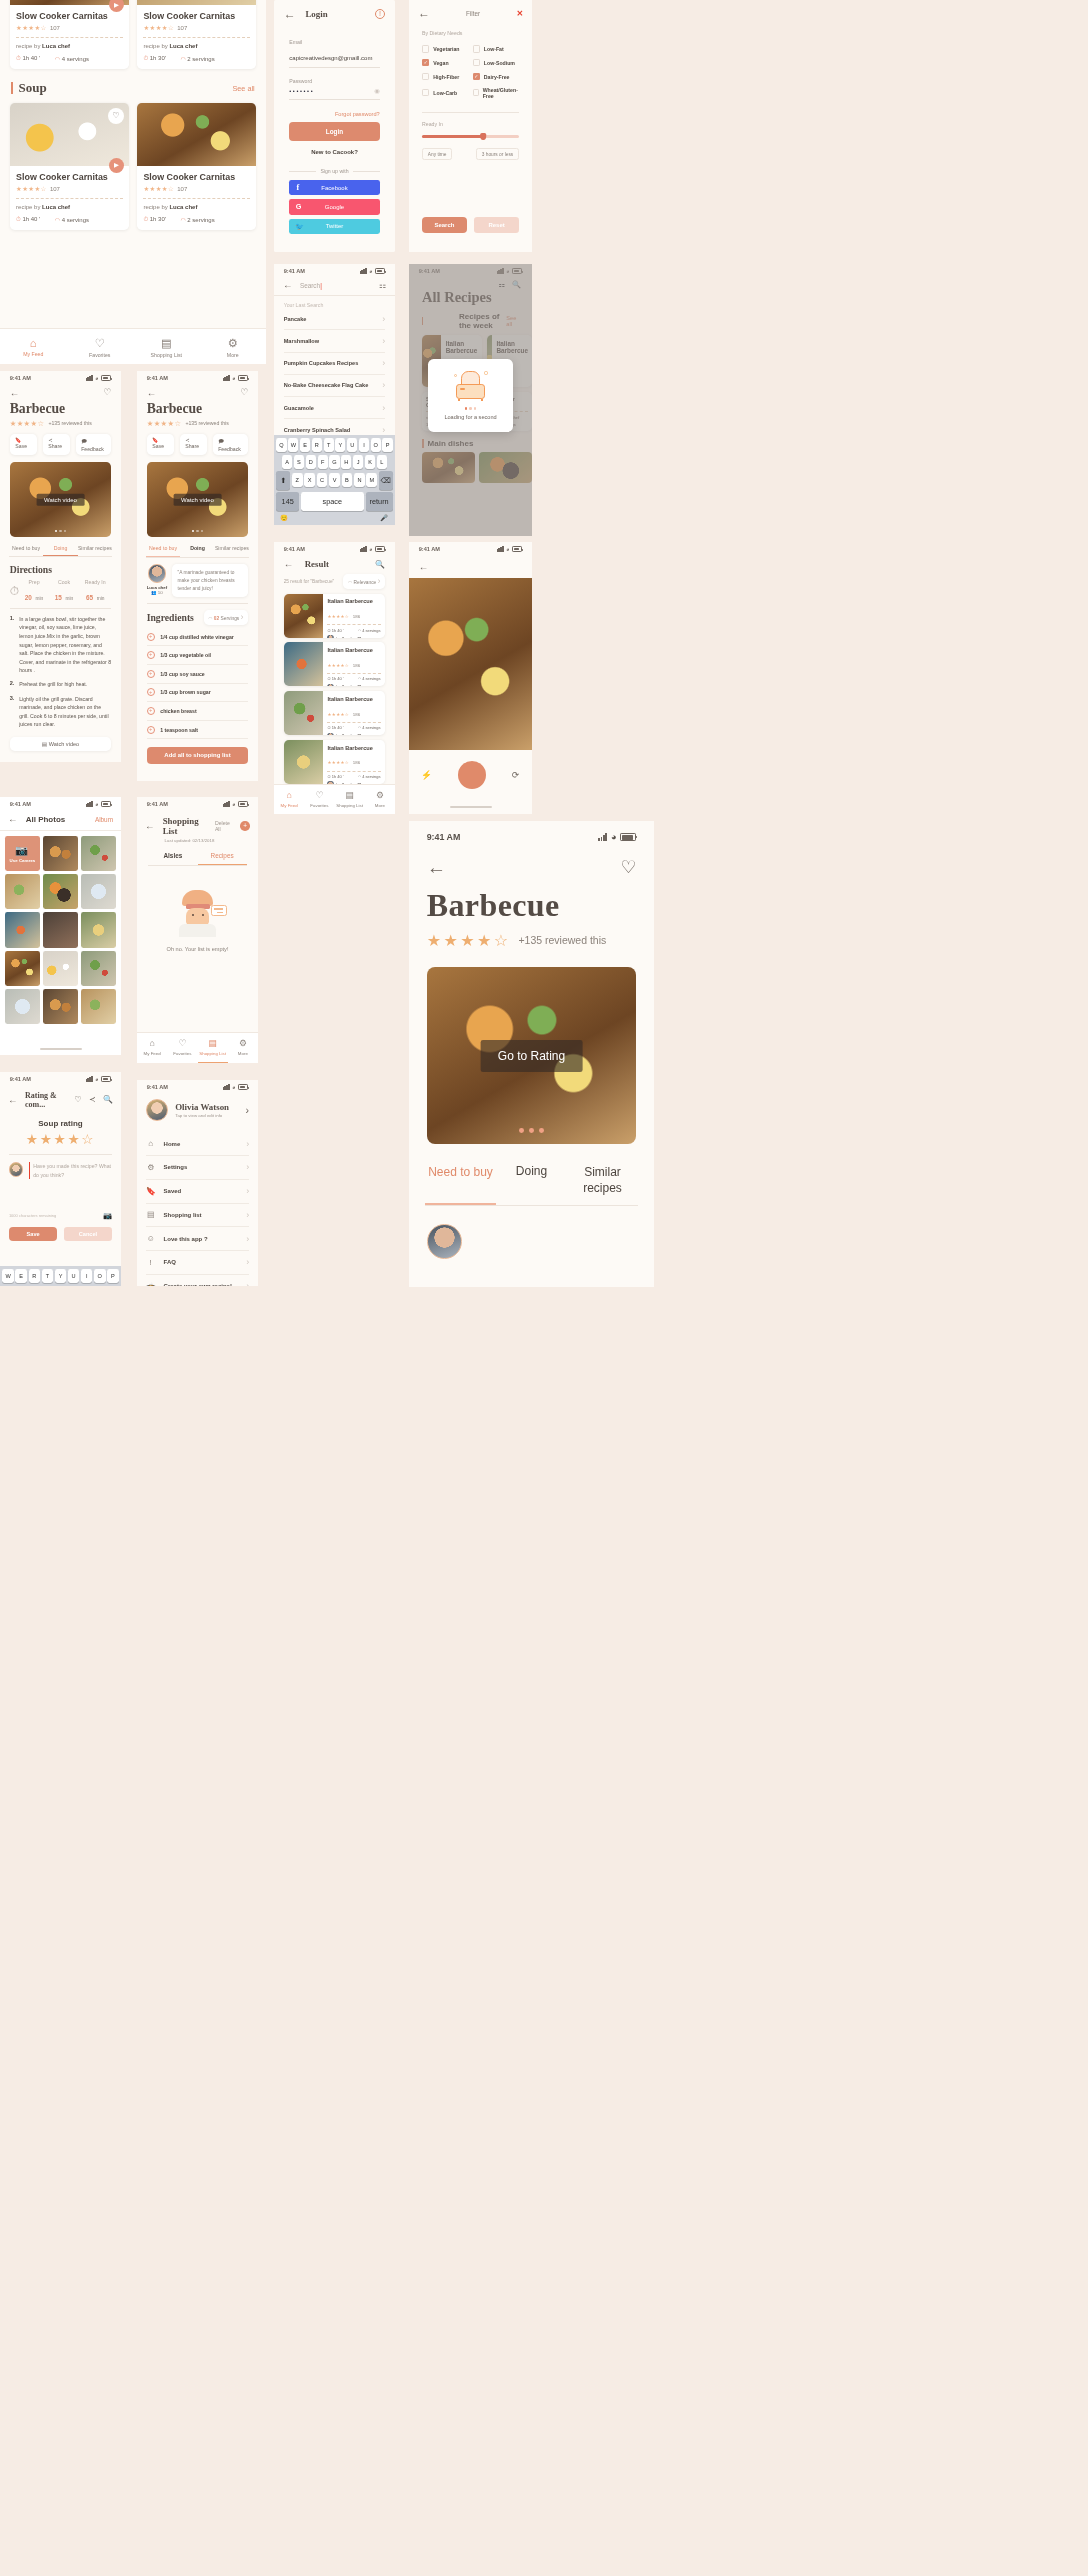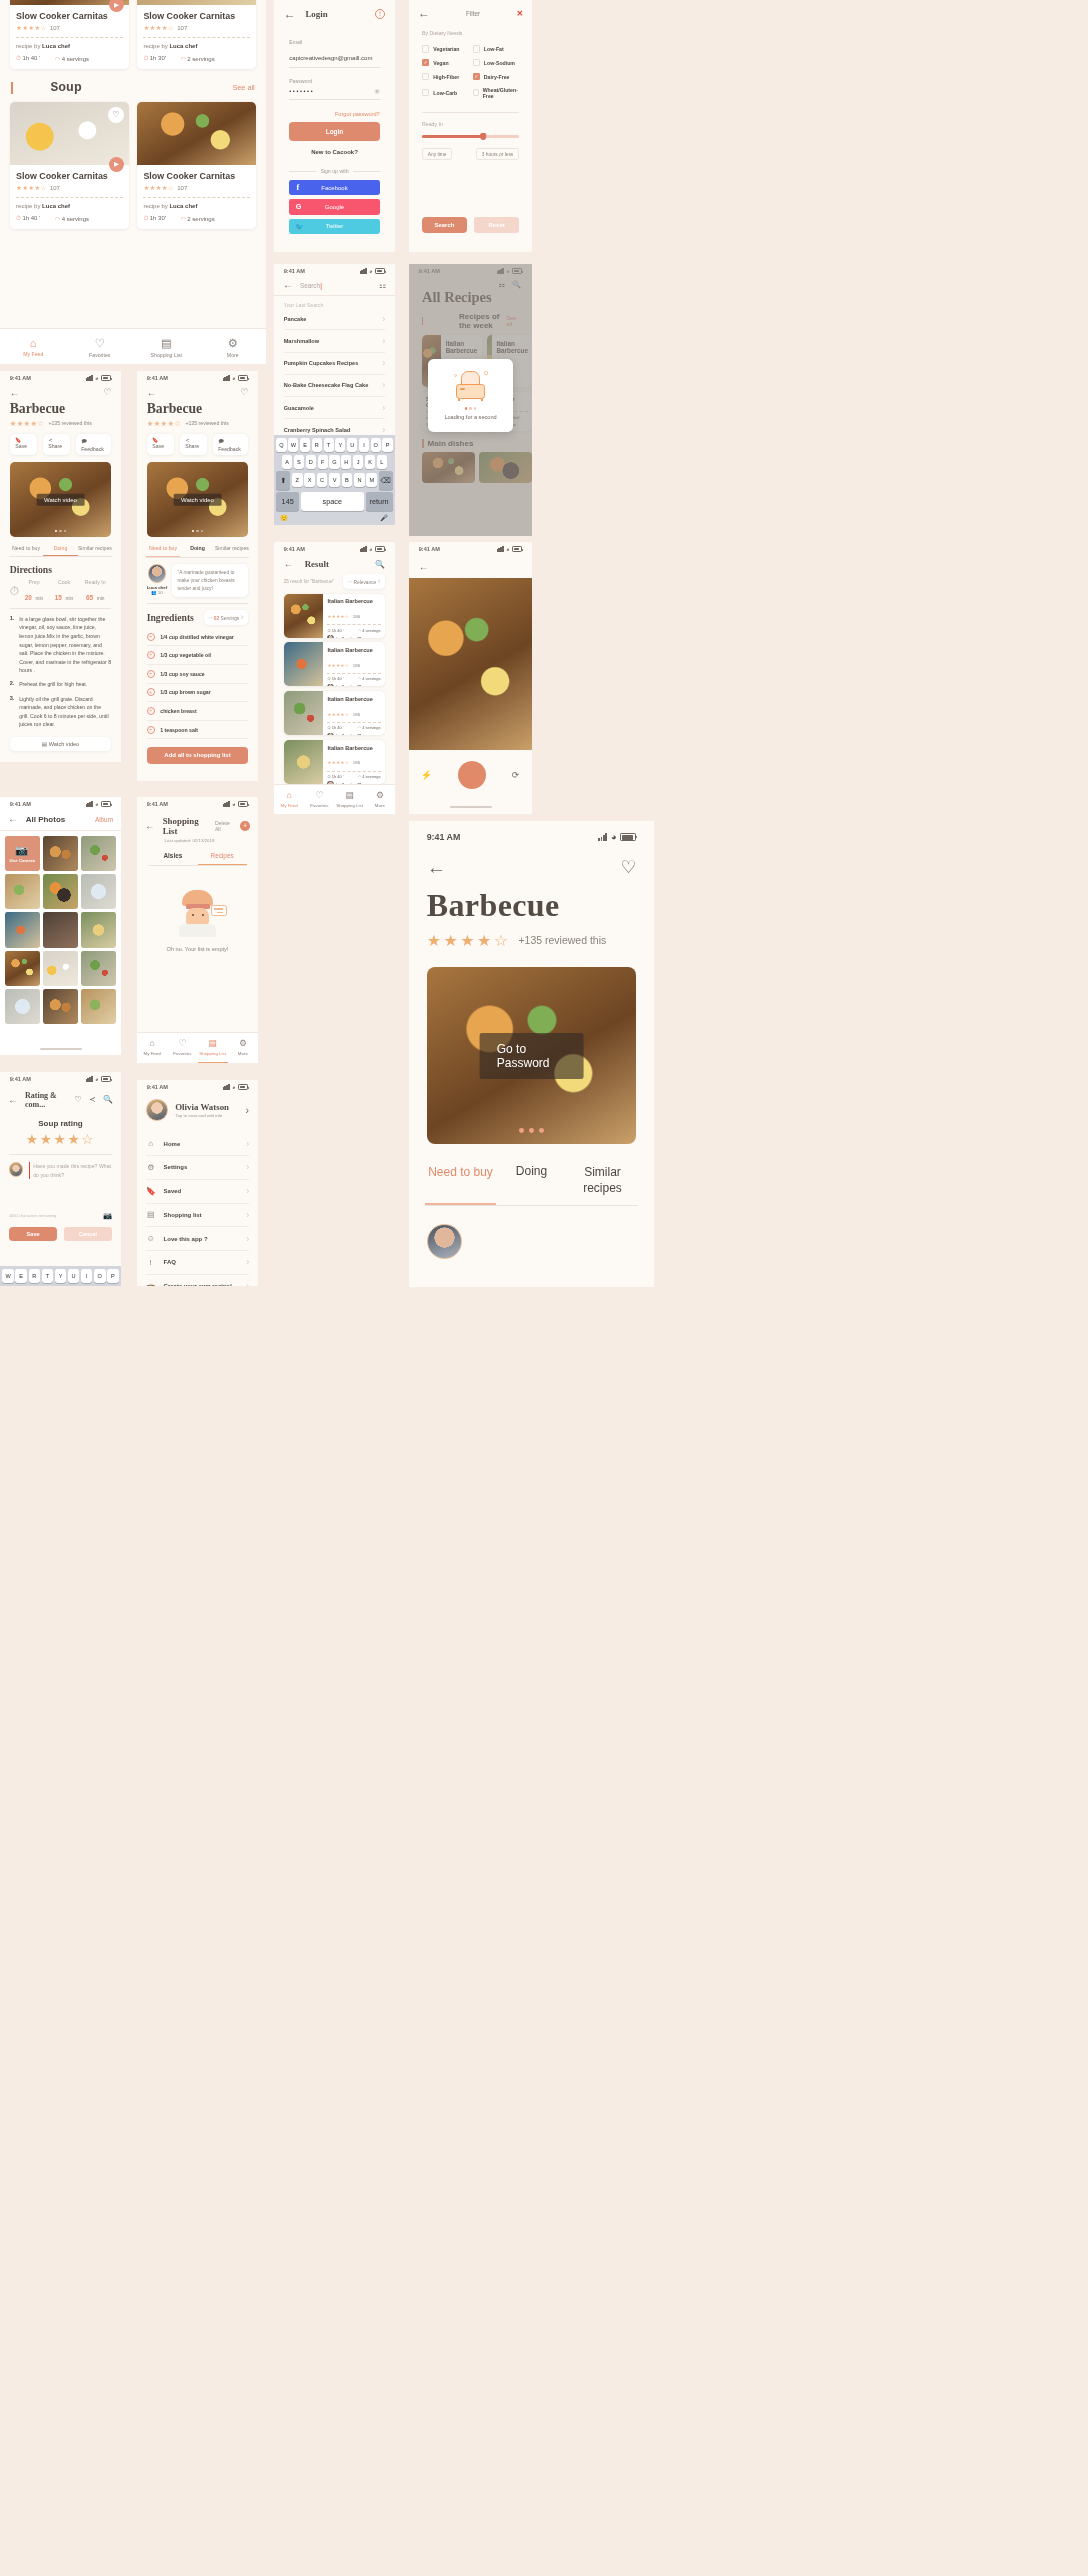--- a/index.html
+++ b/index.html
@@ -123,21 +123,21 @@
           <span><span style="color:#e6927a;">⏱</span> <span>1h 30'</span></span>
           <span><span style="color:#e6927a;">◠</span> <span>2 servings</span></span>
         </div>
       </div>
     </div>
   </div>
 
   <div style="display:flex;align-items:center;justify-content:space-between;padding:11.3px 11.3px 6.4px;">
     <div style="display:flex;align-items:center;gap:5.6px;">
       <span style="width:1.6px;height:12px;background:#e08a6a;display:block;"></span>
-      <span class="serif" style="font-size:13px;font-family:Liberation Mono, monospace;font-weight:700;margin-left:32px;">Soup</span>
+      <span class="serif" style="font-size:13px;font-family:Liberation Serif, serif;font-weight:700;">Soup</span>
     </div>
     <span style="font-size:7.3px;color:#e08a6a;">See all</span>
   </div>
 
   <div style="display:flex;gap:8px;padding:0 9.7px;">
     <div class="card" style="width:125px;">
       <div class="photo f-soup" style="height:63px;border-radius:4.8px 4.8px 0 0;position:relative;">
         <div style="position:absolute;right:4.8px;top:4.8px;width:16px;height:16px;border-radius:50%;background:#fff;display:flex;align-items:center;justify-content:center;font-size:8px;color:#8b827b;">♡</div>
         <div style="position:absolute;right:4.8px;bottom:-7.3px;width:15.3px;height:15.3px;border-radius:50%;background:#e6927a;color:#fff;font-size:6.4px;display:flex;align-items:center;justify-content:center;">▶</div>
       </div>
@@ -1012,21 +1012,21 @@
     <span style="font-size:19.3px;color:#6d645d;line-height:1;">←</span>
     <span style="margin-left:auto;font-size:17.7px;color:#6d645d;line-height:1;">♡</span>
   </div>
   <div class="serif" style="font-size:32px;padding:9.7px 17.7px 0;letter-spacing:0.4px;">Barbecue</div>
   <div style="display:flex;align-items:center;gap:8px;padding:6.4px 17.7px 0;">
     <span style="font-size:16px;color:#eeae70;letter-spacing:2.4px;">★★★★☆</span>
     <span style="font-size:10.5px;color:#8b827b;">+135 reviewed this</span>
   </div>
   <div class="photo f-bbq" style="margin:17.7px 17.7px 0;height:177px;border-radius:8px;position:relative;">
     <div style="position:absolute;left:50%;top:50%;transform:translate(-50%,-50%);background:rgba(52,42,37,.62);color:#fff;font-size:12px;padding:8.9px 17.7px;border-radius:2.4px;">
-      <span>Go to Password</span></div>
+      <span>Go to Rating</span></div>
     <div style="position:absolute;left:0;right:0;bottom:11.3px;display:flex;justify-content:center;gap:5.6px;">
       <span style="width:4.8px;height:4.8px;border-radius:50%;background:#f0a184;"></span>
       <span style="width:4.8px;height:4.8px;border-radius:50%;background:#f0a184;"></span>
       <span style="width:4.8px;height:4.8px;border-radius:50%;background:#f0a184;"></span>
     </div>
   </div>
   <div style="display:flex;margin:19.3px 16px 0;border-bottom:0.8px solid #ece4dc;">
     <div style="flex:1;text-align:center;font-size:12px;color:#e08a6a;padding-bottom:8.9px;border-bottom:2px solid #f0b49c;line-height:1.35;"><span>Need to buy</span></div>
     <div style="flex:1;text-align:center;font-size:12px;color:#4d453f;padding-bottom:8.9px;"><span>Doing</span></div>
     <div style="flex:1;text-align:center;font-size:12px;color:#4d453f;padding-bottom:8.9px;line-height:1.35;"><span>Similar recipes</span></div>

